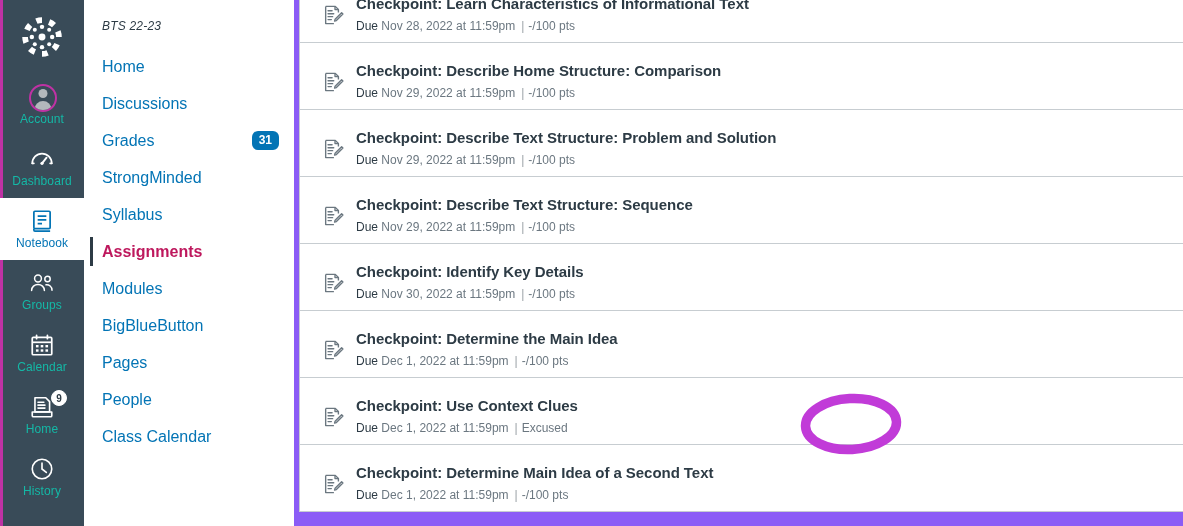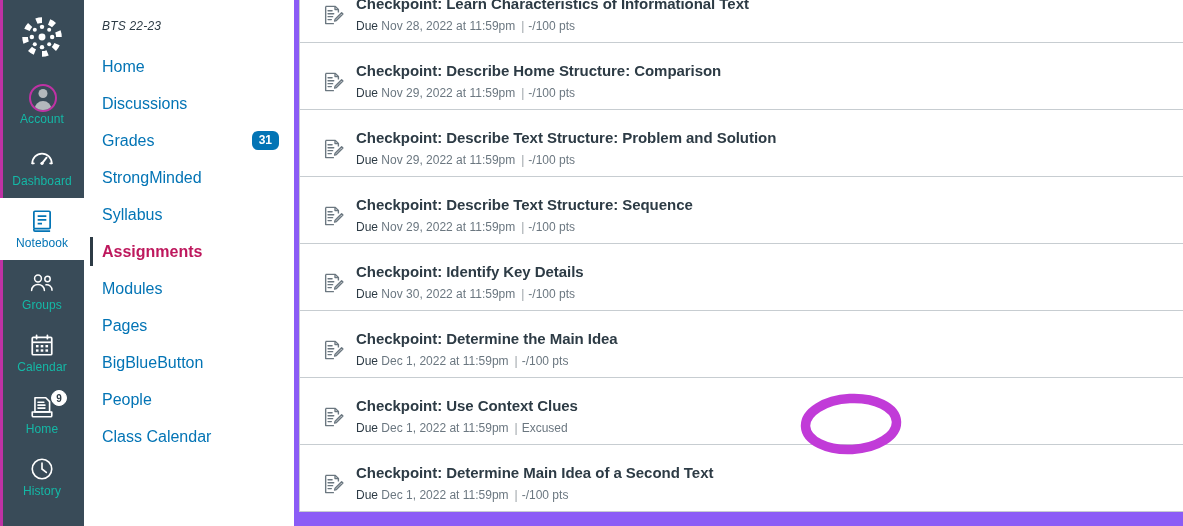--- a/index.html
+++ b/index.html
@@ -292,24 +292,24 @@
         <li class="cnav-item">
           <a class="cnav-link" href="#">Syllabus</a>
         </li>
         <li class="cnav-item active">
           <a class="cnav-link" href="#">Assignments</a>
         </li>
         <li class="cnav-item">
           <a class="cnav-link" href="#">Modules</a>
         </li>
         <li class="cnav-item">
+          <a class="cnav-link" href="#">BigBlueButton</a>
+        </li>
+        <li class="cnav-item">
           <a class="cnav-link" href="#">Pages</a>
-        </li>
-        <li class="cnav-item">
-          <a class="cnav-link" href="#">BigBlueButton</a>
         </li>
         <li class="cnav-item">
           <a class="cnav-link" href="#">People</a>
         </li>
         <li class="cnav-item">
           <a class="cnav-link" href="#">Class Calendar</a>
         </li>
       </ul>
   </nav>
 

